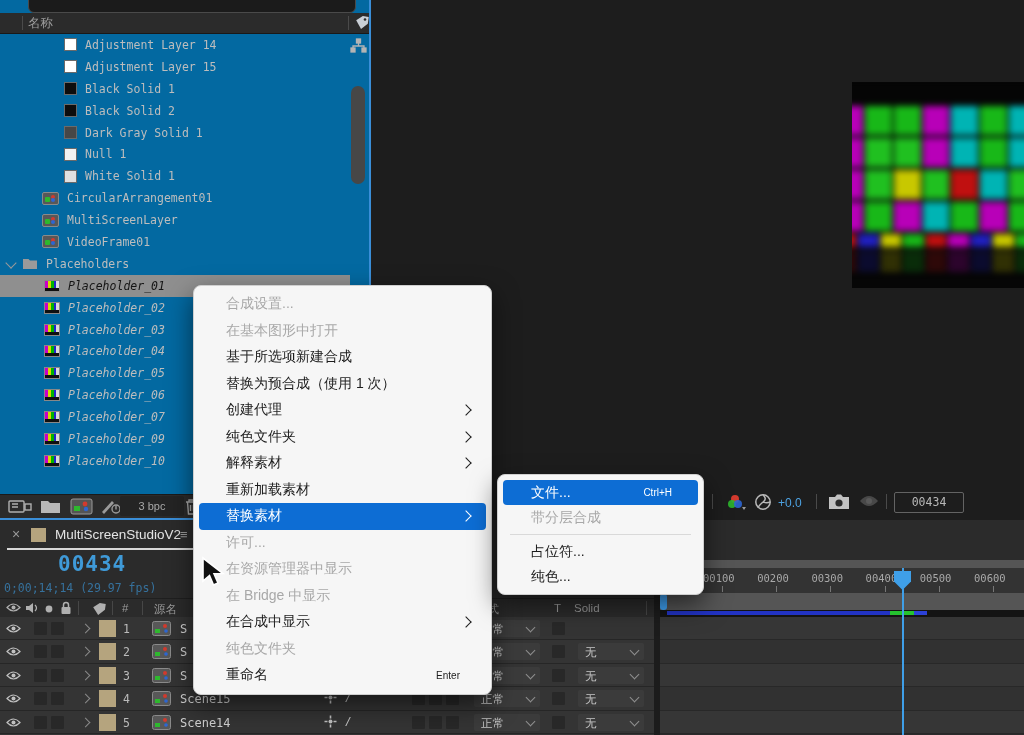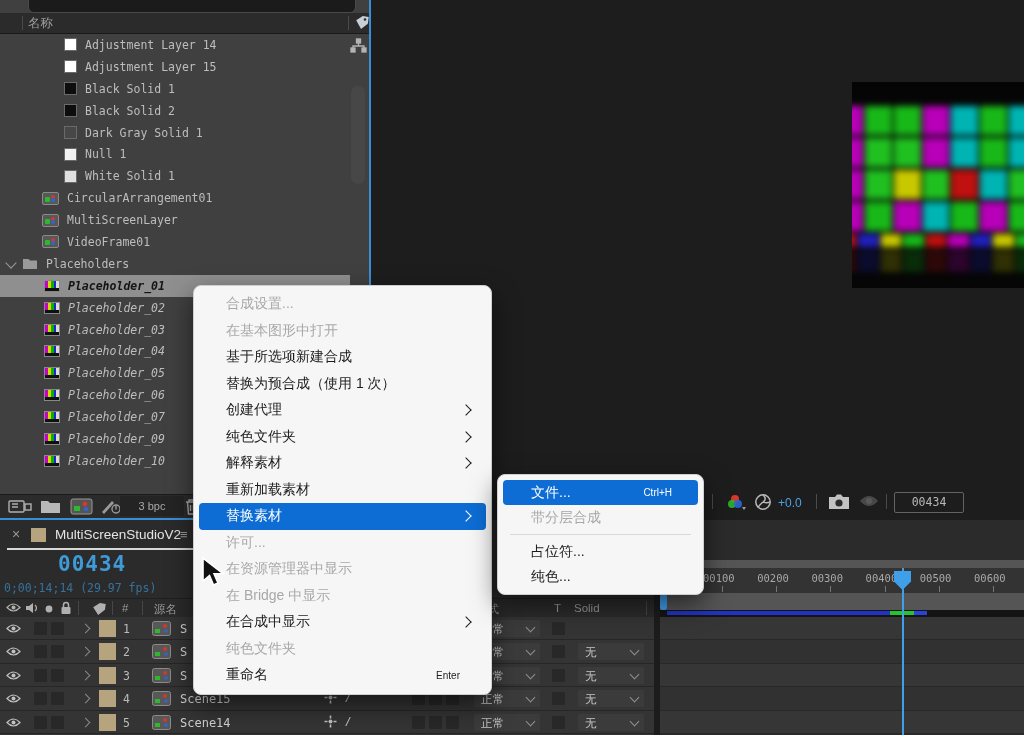--- a/index.html
+++ b/index.html
@@ -2,32 +2,32 @@
 <html><head>
 <meta charset="utf-8">
 <style>
   html,body{margin:0;padding:0;background:#111;}
   #root{position:relative;width:1024px;height:735px;background:#1e1e1e;overflow:hidden;
         font-family:"Liberation Sans",sans-serif;-webkit-font-smoothing:antialiased;}
   .abs{position:absolute;}
   .mono{font-family:"DejaVu Sans Mono",monospace;}
 
   
-  #project{left:0;top:0;width:370px;height:518px;background:#404040;}
+  #project{left:0;top:0;width:370px;height:518px;background:#0369a1;}
   #project-blue-r{left:369px;top:0;width:2px;height:520px;background:#3a8ed8;}
   #project-blue-b{left:0;top:518px;width:371px;height:2px;background:#3a8ed8;}
   #searchbox{left:28px;top:-12px;width:326px;height:23px;border:1px solid #4a4a4a;border-radius:6px;background:#1b1b1b;}
   #pheader{left:0;top:13px;width:370px;height:20px;background:#2b2b2b;border-bottom:1px solid #191919;}
   #pheader .colsep{position:absolute;top:3px;width:1px;height:14px;background:#4a4a4a;}
   #name-col{position:absolute;left:28px;top:2px;font-size:12.5px;color:#9d9d9d;}
   #plist{left:0;top:34px;width:370px;height:460px;overflow:hidden;text-align:center;}
   .prow{position:relative;height:21.9px;display:flex;align-items:center;width:350px;}
   .prow.selected{background:#8f8f8f;}
   .prow .lbl{font-family:"DejaVu Sans Mono",monospace;font-size:11.5px;color:#bdbdbd;margin-left:8px;white-space:nowrap;}
-  .prow.selected .lbl{color:#141414;font-weight:bold;}
+  .prow.selected .lbl{color:#141414;}
   .prow .lbl.ital{font-style:italic;}
   .swatch{width:13px;height:13px;border:1px solid #6a6a6a;box-sizing:border-box;flex:0 0 auto;}
   .compicon{width:17px;height:13px;background:#585858;border:1px solid #8a8a8a;border-radius:2px;position:relative;flex:0 0 auto;box-sizing:border-box;}
   .compicon i{position:absolute;border-radius:50%;}
   .compicon .g{left:2px;bottom:2px;width:5px;height:5px;background:#2eb82e;border-radius:1px;}
   .compicon .r{right:3px;top:2px;width:4px;height:4px;background:#d23a2e;}
   .compicon .b{right:3px;bottom:2px;width:4px;height:4px;background:#2e66d2;}
   .phicon{width:16px;height:12px;border:1px solid #888;box-sizing:border-box;position:relative;flex:0 0 auto;
           background:linear-gradient(90deg,#c800c8 0 22%,#d8d800 22% 42%,#00b400 42% 62%,#2424cc 62% 82%,#dcdcdc 82% 100%);}
   .phicon::after{content:"";position:absolute;left:0;right:0;bottom:0;height:3px;background:#101010;}

